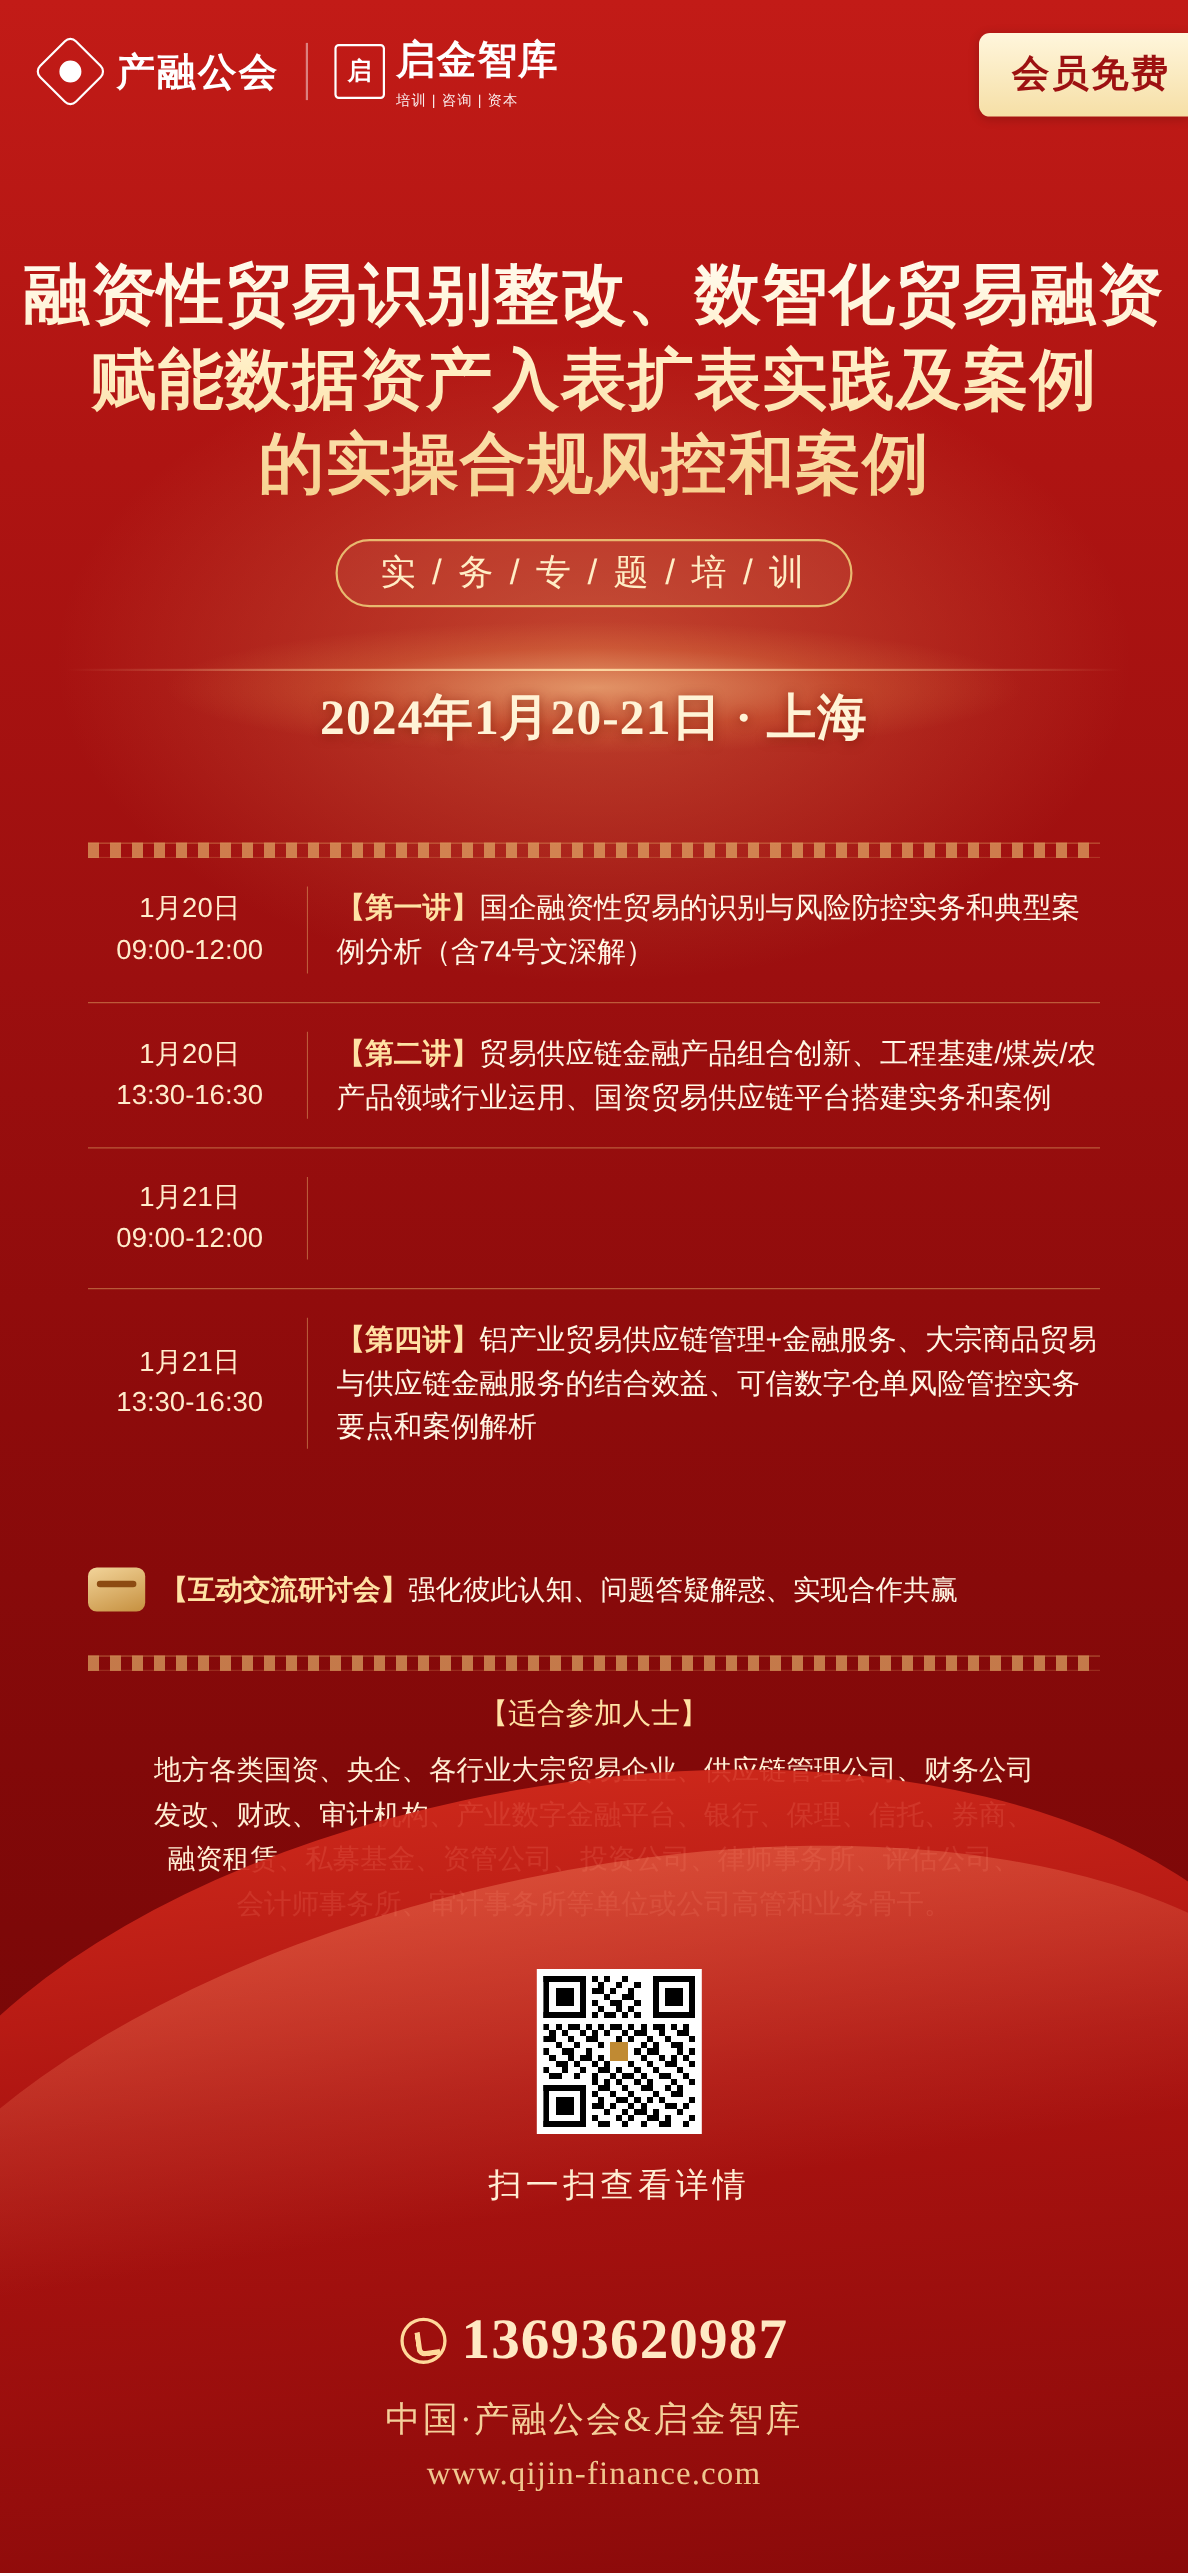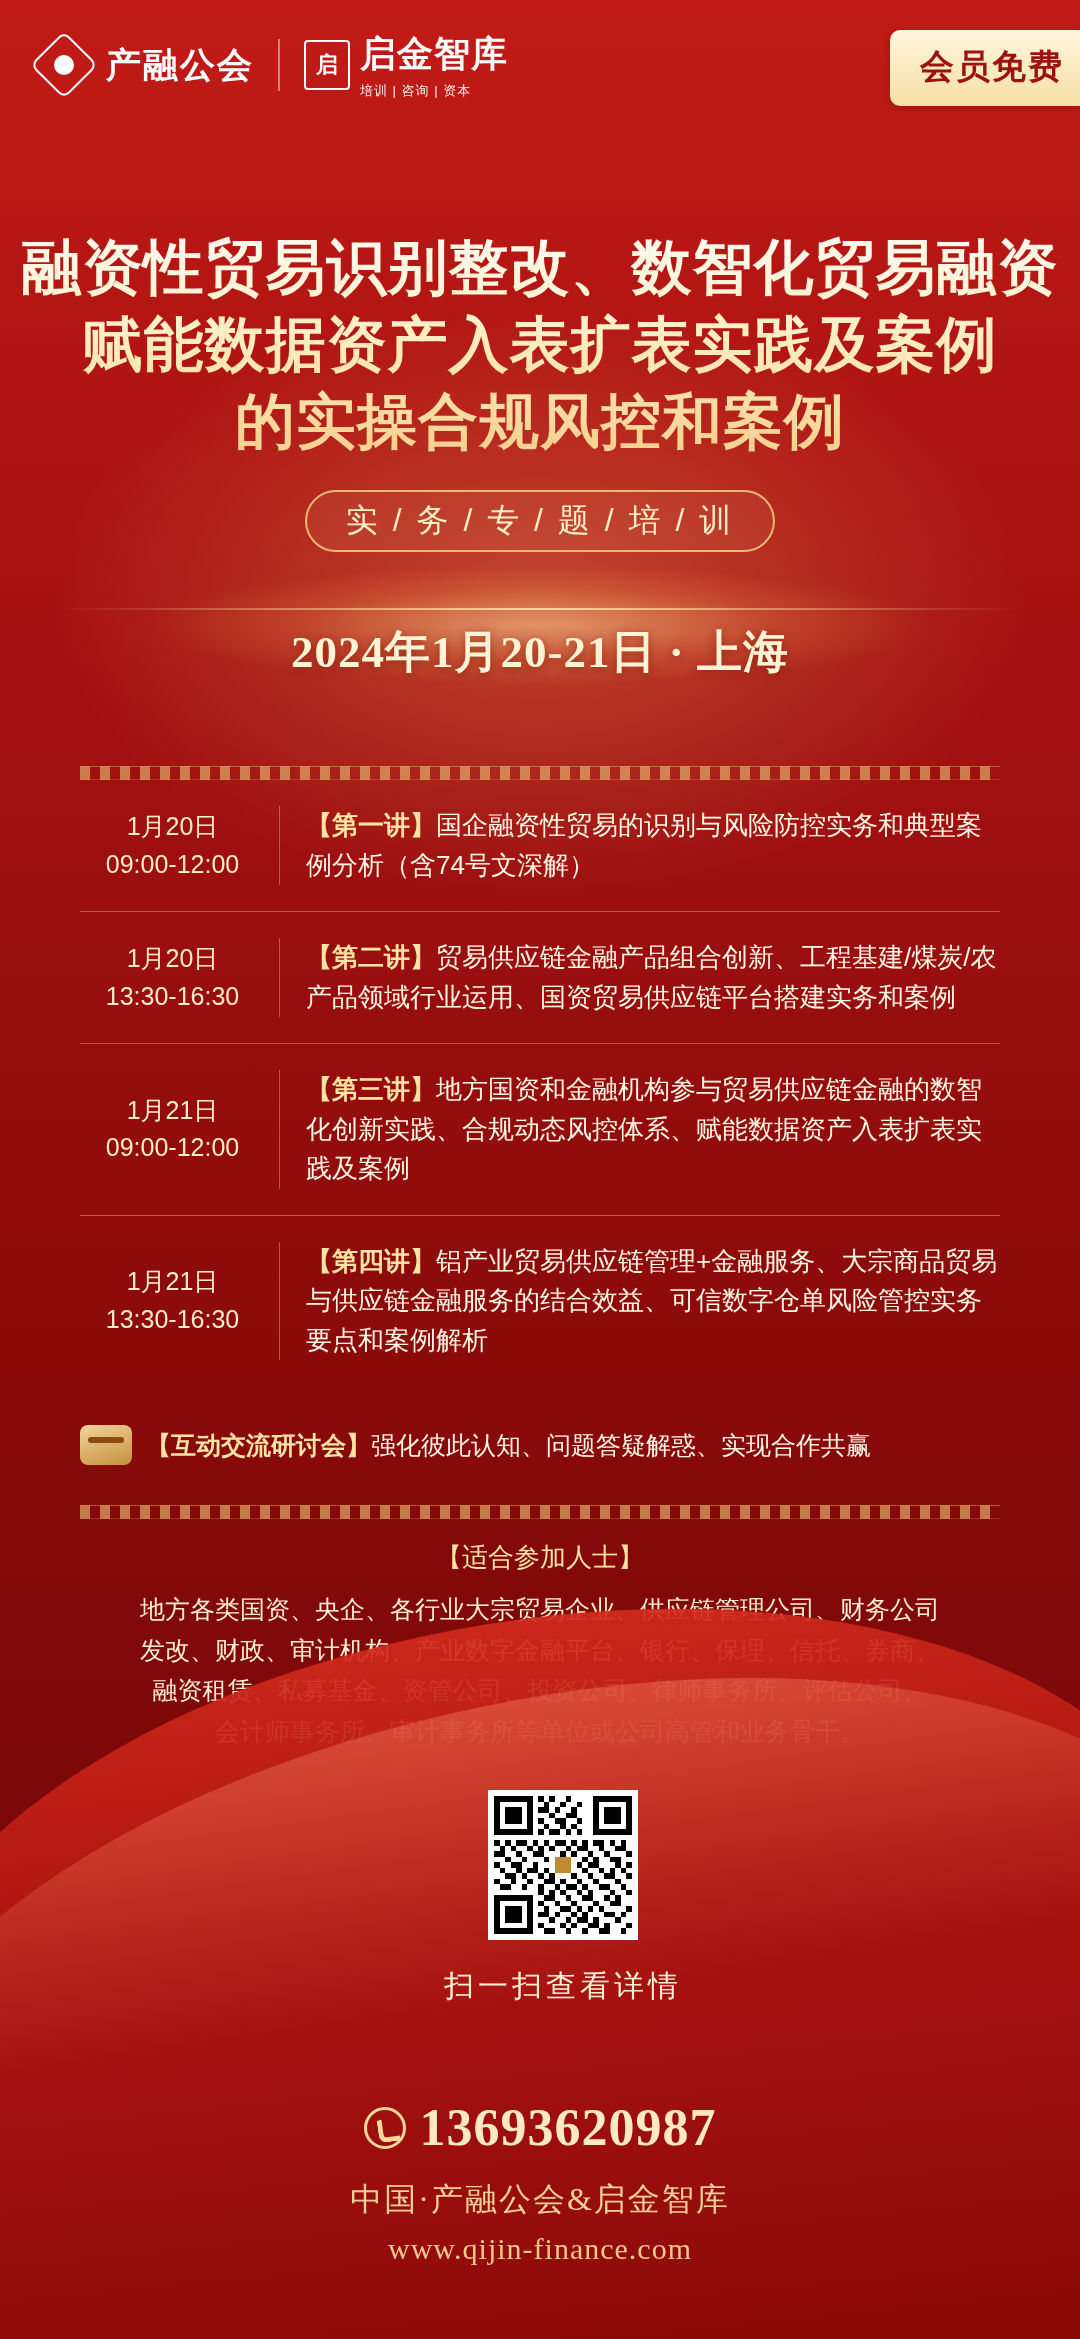--- a/index.html
+++ b/index.html
@@ -303,23 +303,20 @@
       </div>
       <div class="desc">
         <b>【第二讲】</b><span>贸易供应链金融产品组合创新、工程基建/煤炭/农产品领域行业运用、国资贸易供应链平台搭建实务和案例</span>
       </div>
     </div>
 
     <div class="row">
       <div class="time">
         <span>1月21日</span>
         <span>09:00-12:00</span>
-      </div>
-      <div class="desc">
-        <b>【第三讲】</b><span>地方国资和金融机构参与贸易供应链金融的数智化创新实践、合规动态风控体系、赋能数据资产入表扩表实践及案例</span>
       </div>
     </div>
 
     <div class="row">
       <div class="time">
         <span>1月21日</span>
         <span>13:30-16:30</span>
       </div>
       <div class="desc">
         <b>【第四讲】</b><span>铝产业贸易供应链管理+金融服务、大宗商品贸易与供应链金融服务的结合效益、可信数字仓单风险管控实务要点和案例解析</span>

